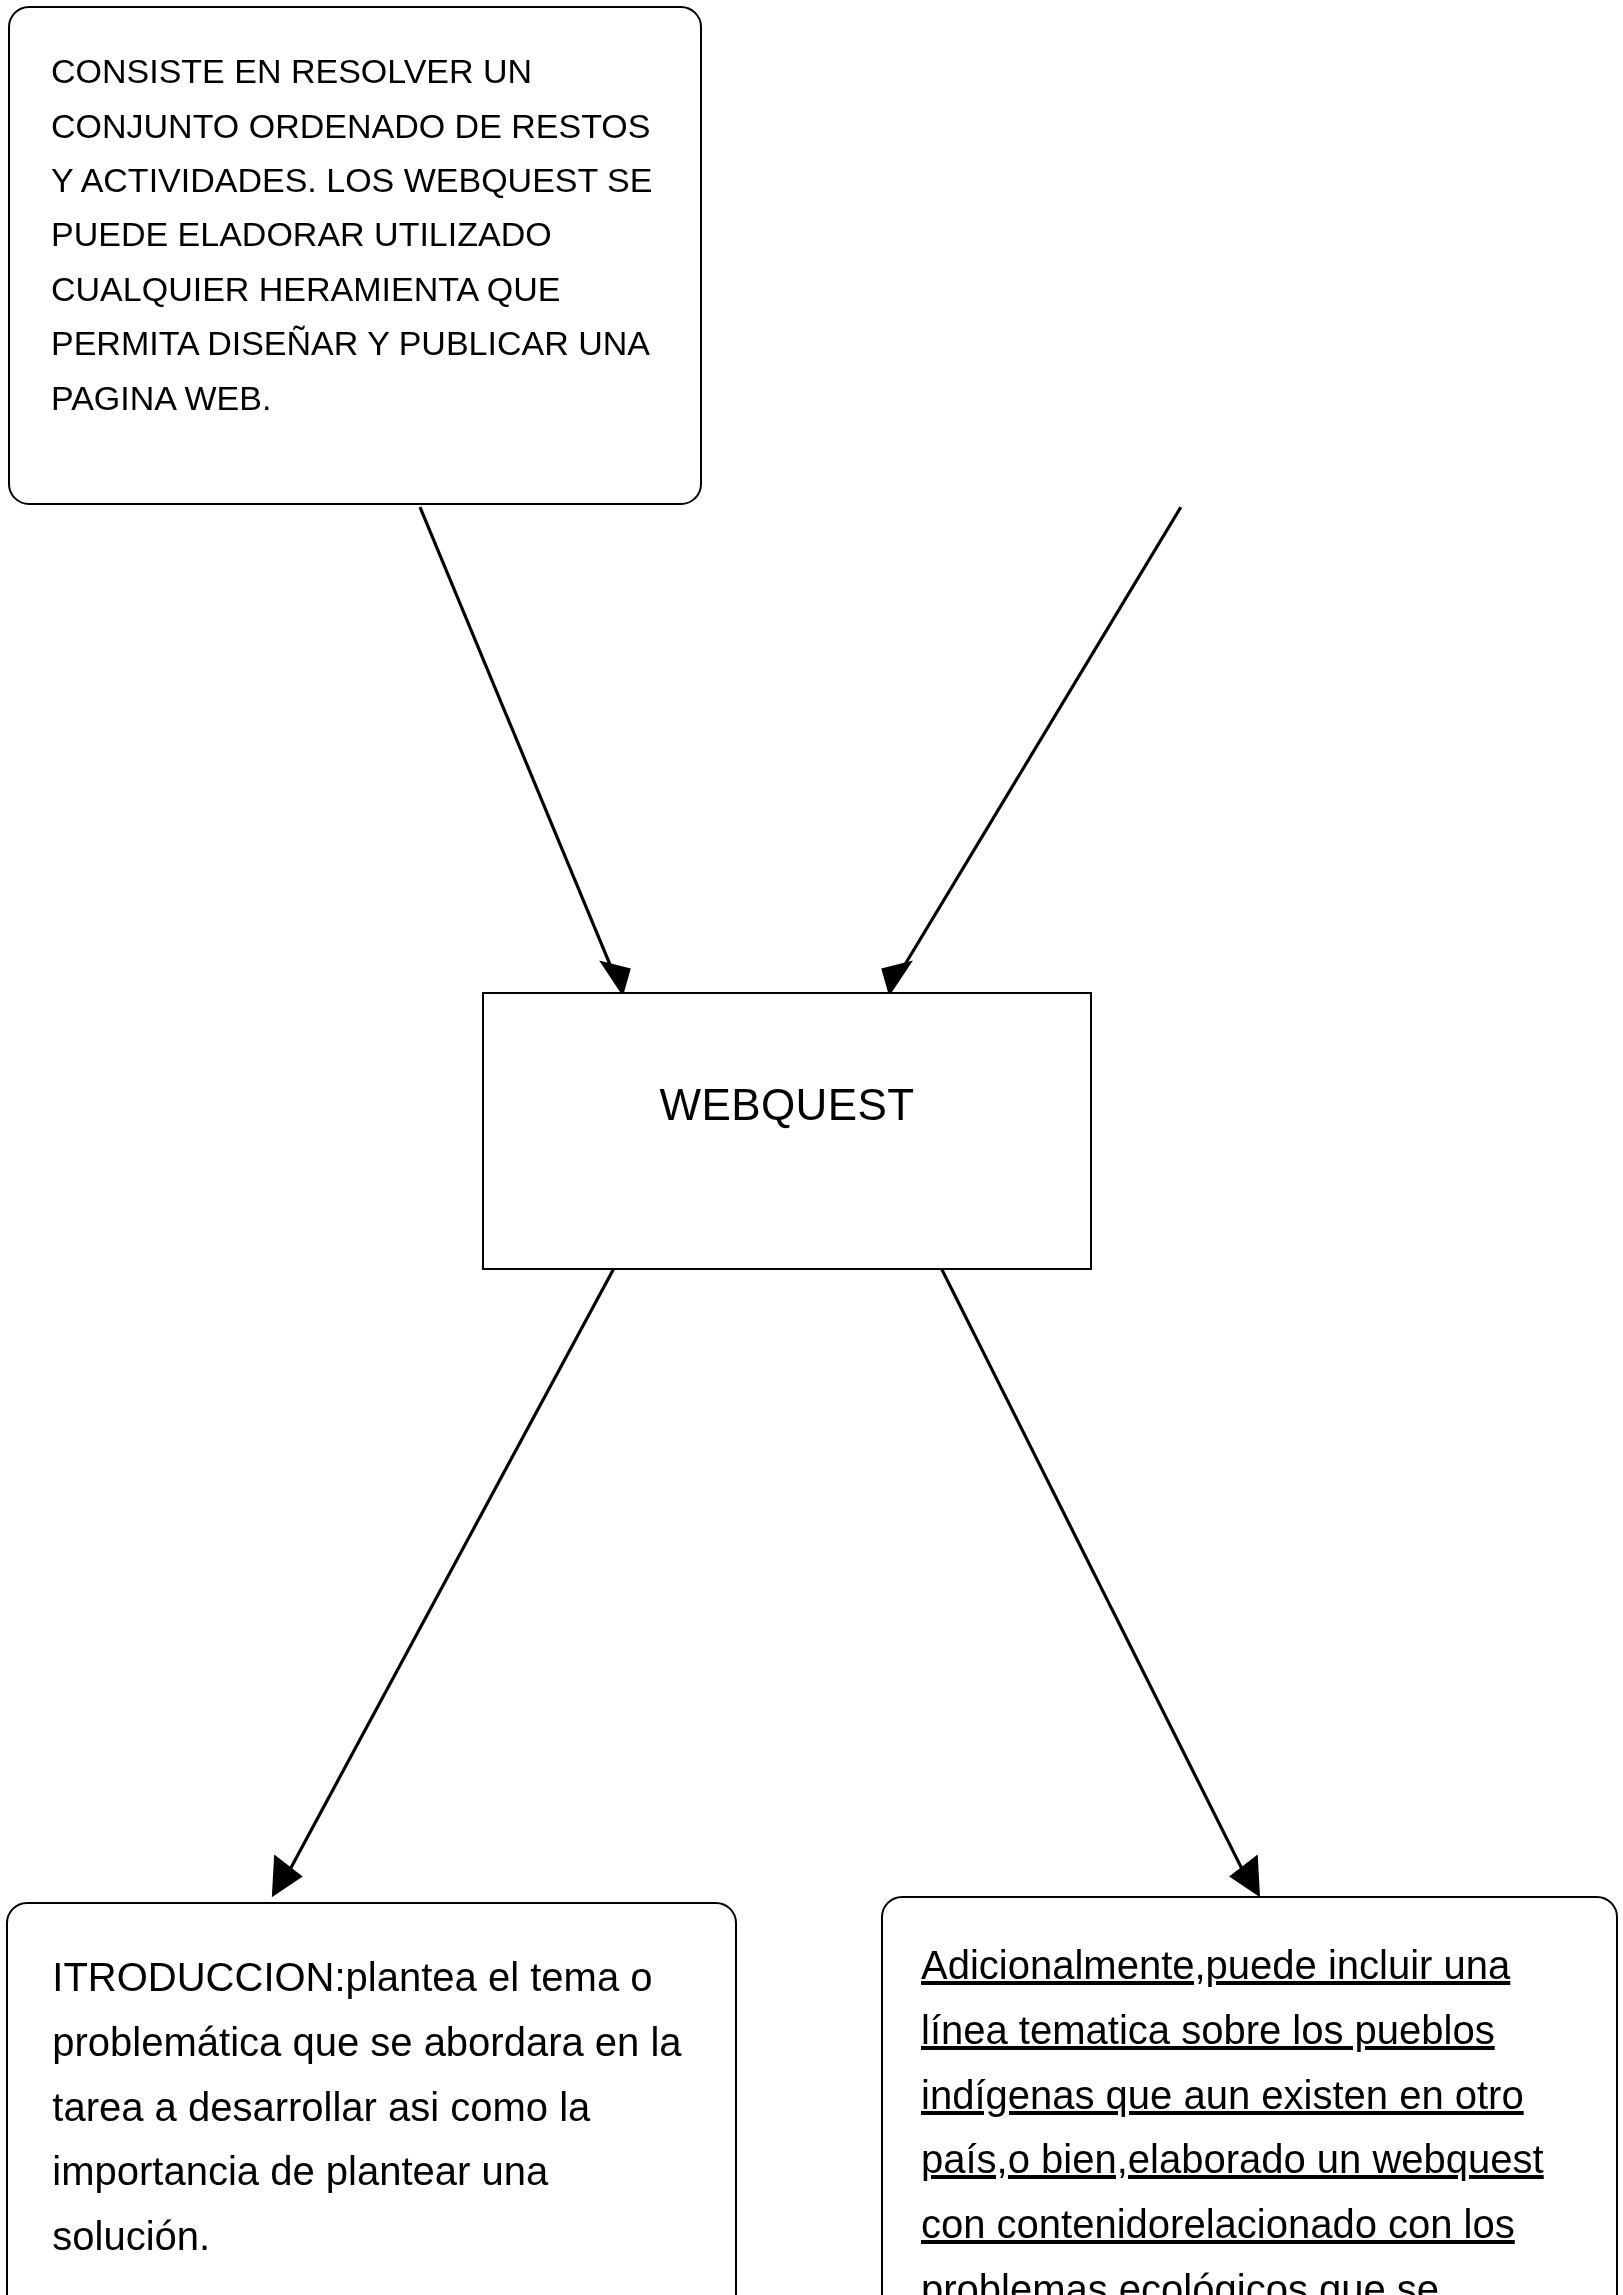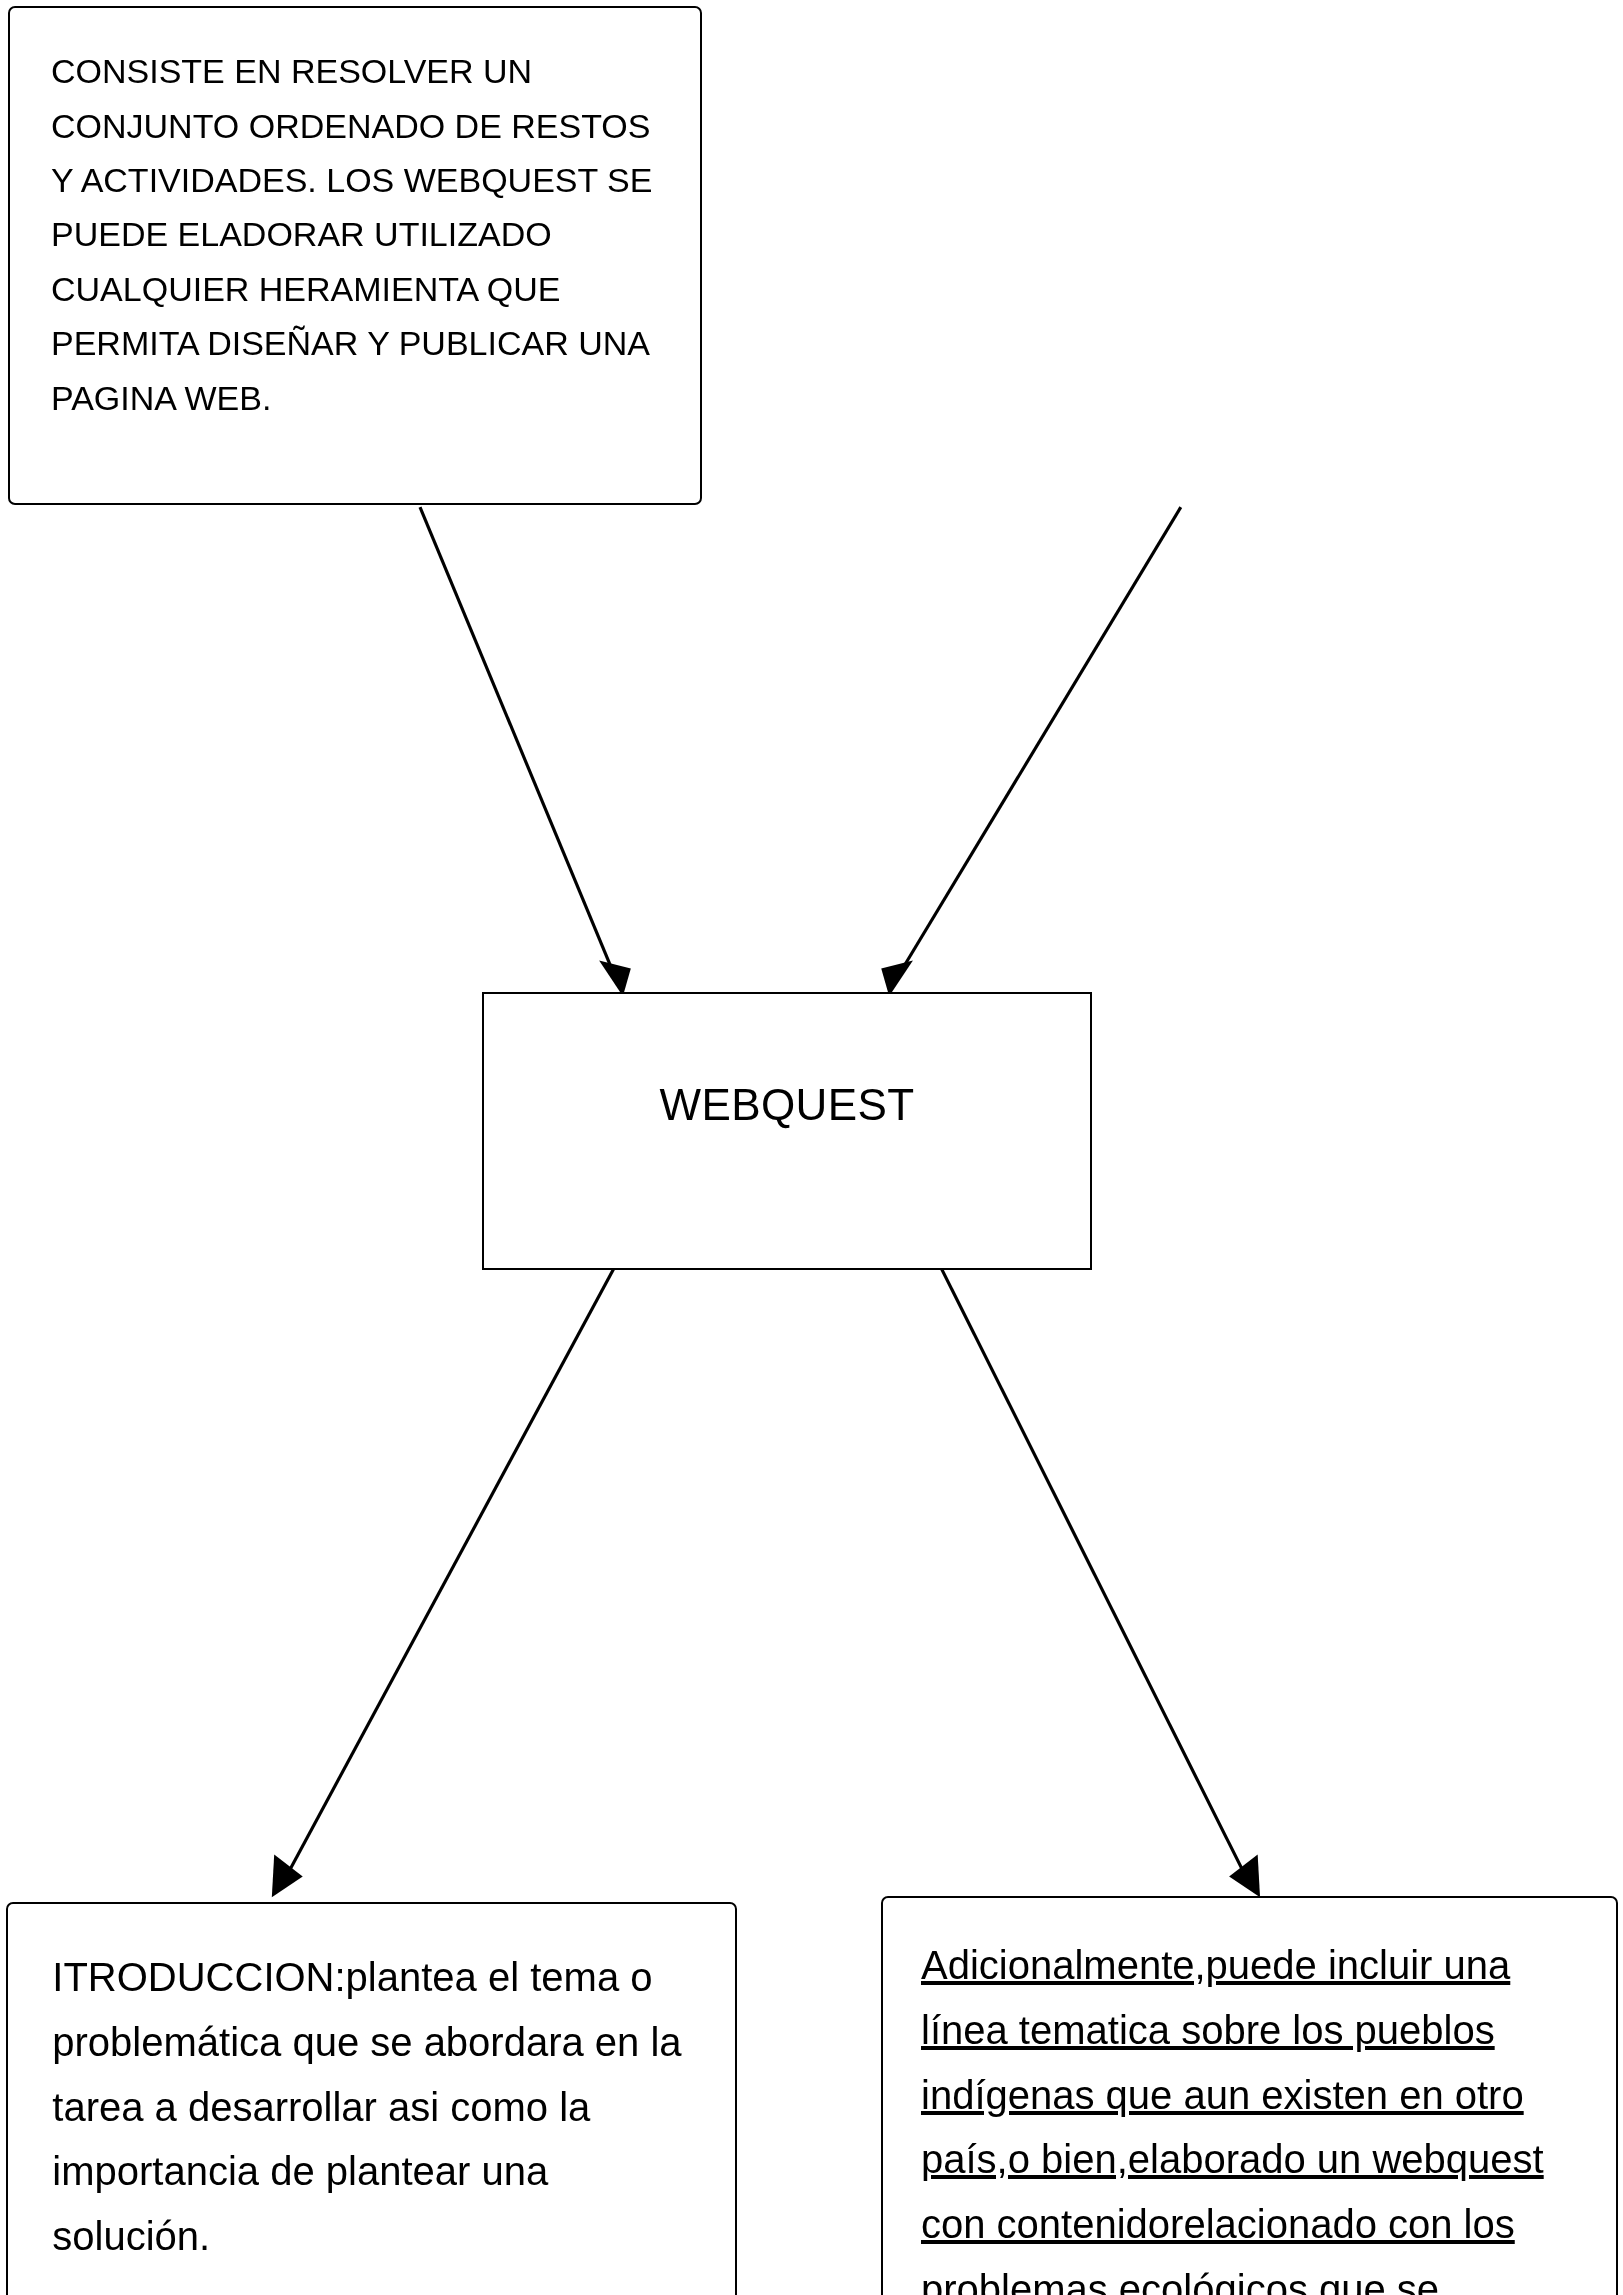--- a/index.html
+++ b/index.html
@@ -15,21 +15,21 @@
     font-family: "Liberation Sans", sans-serif;
     overflow: hidden;
   }
   .node {
     position: absolute;
     box-sizing: border-box;
     border: 2.4px solid #000000;
     background: #ffffff;
   }
   .rounded {
-    border-radius: 7px;
+    border-radius: 21px;
   }
   .node .body {
     position: absolute;
     left: 41px;
     right: 27px;
     top: 36px;
     font-size: 34px;
     line-height: 1.60;
     color: #000000;
     white-space: pre-line;

